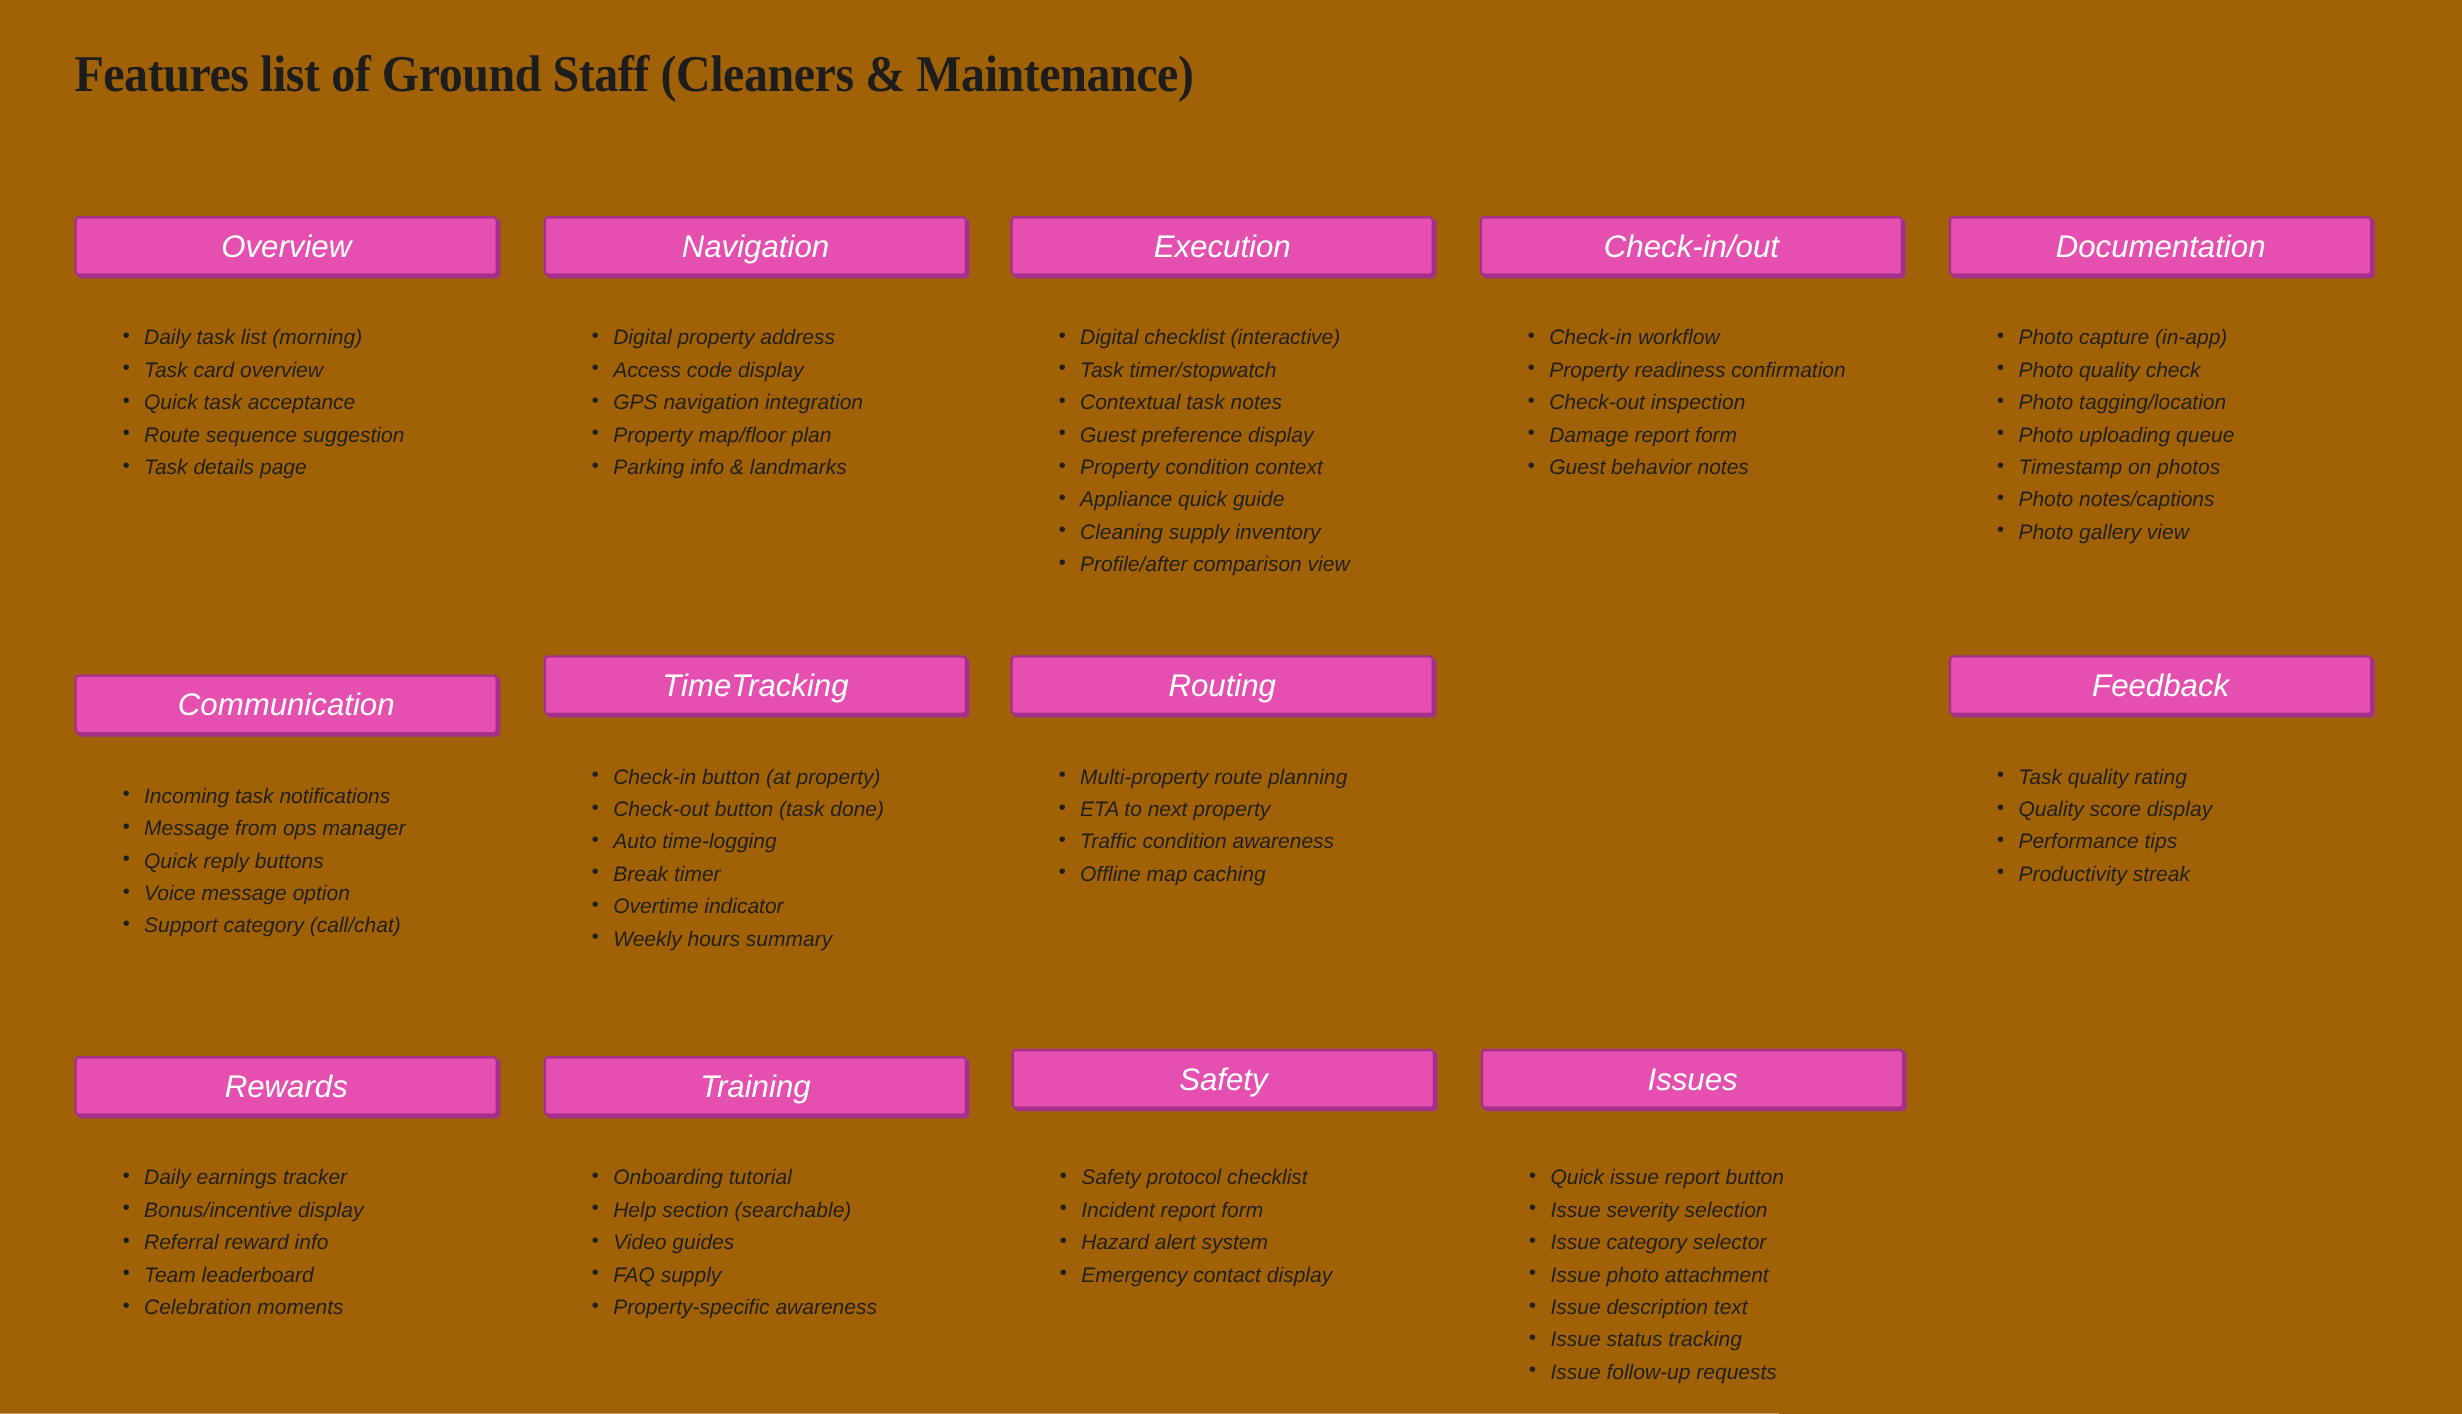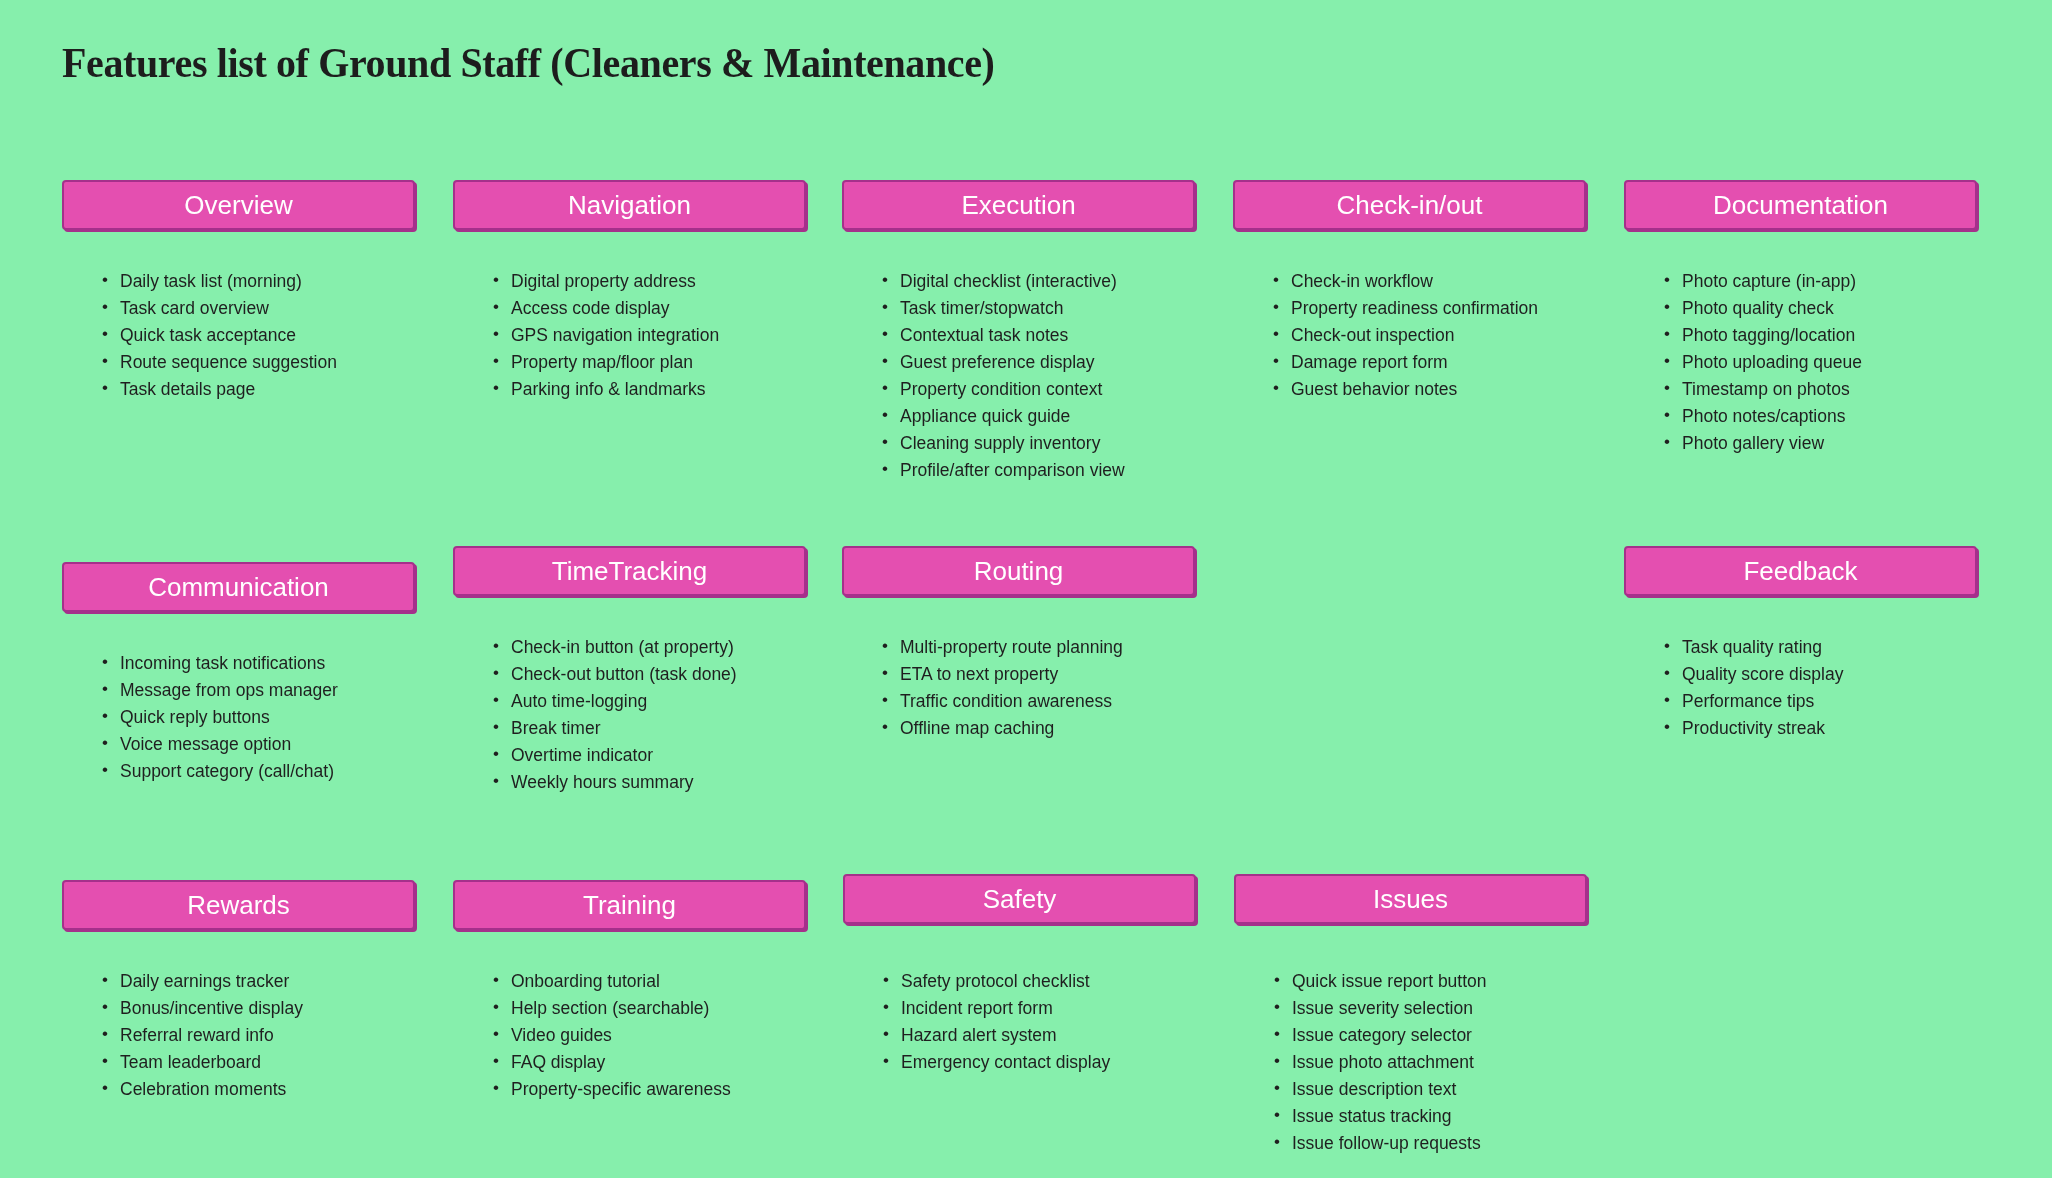--- a/index.html
+++ b/index.html
@@ -11,21 +11,21 @@
     height: 1178px;
     background: #f4f4f3;
     font-family: "Liberation Sans", sans-serif;
     overflow: hidden;
   }
 
   #page {
     position: relative;
     width: 2052px;
     height: 1178px;
-    background: #86efac;
+    background: #a16207;
   }
 
   .page-title {
     position: absolute;
     left: 62px;
     top: 38px;
     font-family: "Liberation Serif", serif;
     font-weight: bold;
     font-size: 43px;
     letter-spacing: -0.4px;
@@ -34,20 +34,21 @@
     transform: scaleX(0.93);
     transform-origin: left top;
   }
 
   .grid {
     position: absolute;
     left: 0;
     top: 0;
     width: 1624px;
     height: 1178px;
+    font-style: italic;
   }
 
   .card {
     position: absolute;
     width: 353px;
   }
 
   .card-header {
     box-sizing: border-box;
     width: 353px;
@@ -231,21 +232,21 @@
         </ul>
       </div>
       <div class="card" style="left: 453px; top: 880px;">
         <div class="card-header">
           <span class="title-text">Training</span>
         </div>
         <ul class="card-list" style="top: 90px;">
           <li>Onboarding tutorial</li>
           <li>Help section (searchable)</li>
           <li>Video guides</li>
-          <li>FAQ display</li>
+          <li>FAQ supply</li>
           <li>Property-specific awareness</li>
         </ul>
       </div>
       <div class="card" style="left: 843px; top: 874px;">
         <div class="card-header">
           <span class="title-text">Safety</span>
         </div>
         <ul class="card-list" style="top: 96px;">
           <li>Safety protocol checklist</li>
           <li>Incident report form</li>

